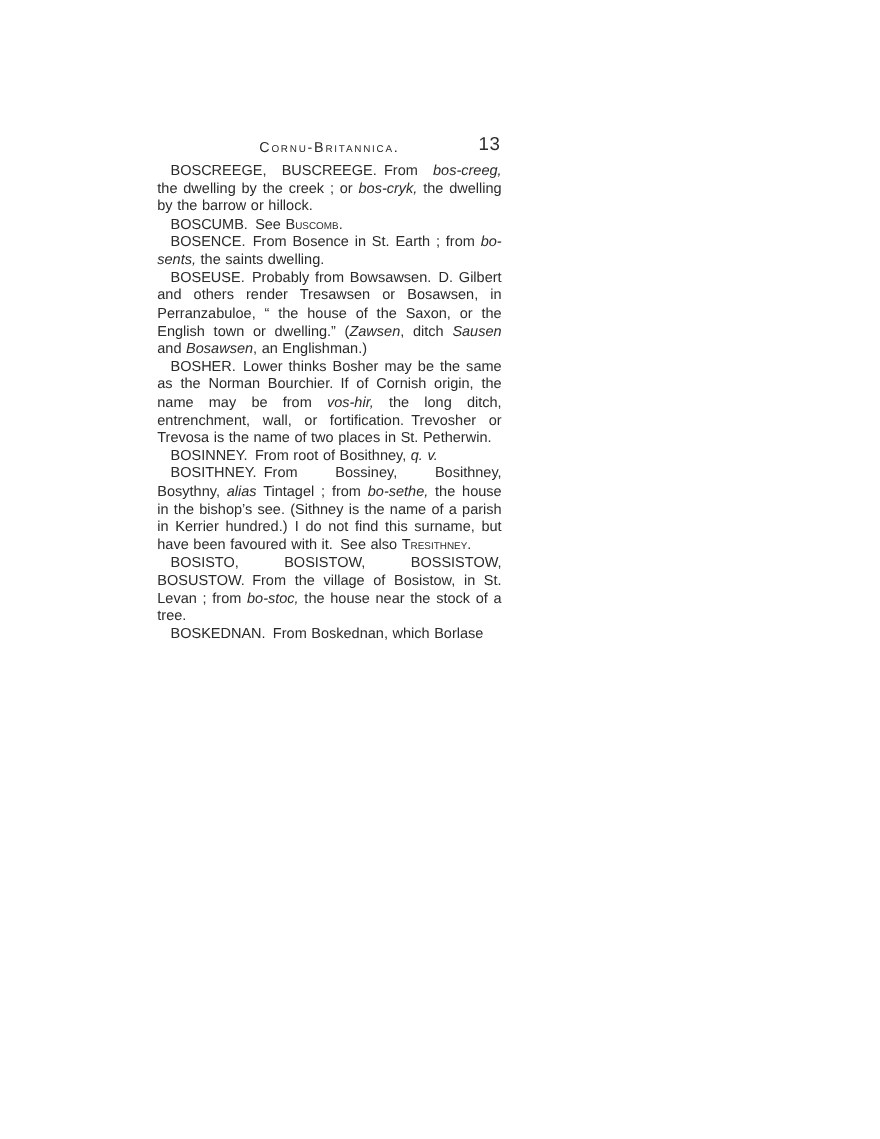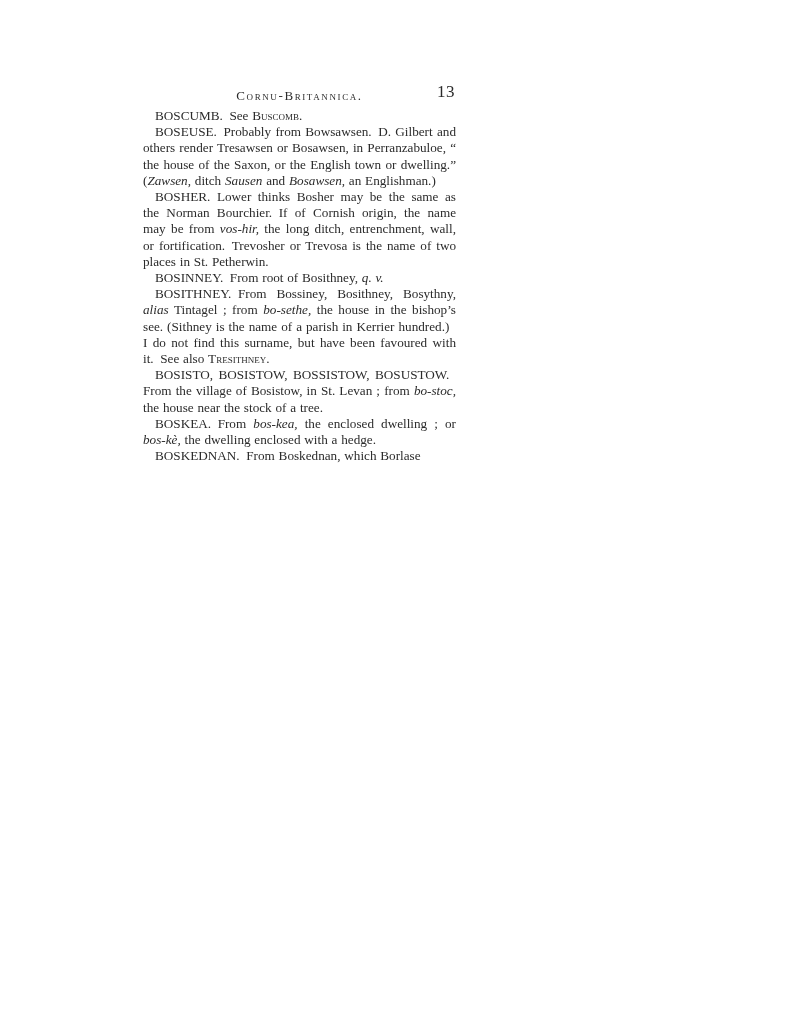--- a/index.html
+++ b/index.html
@@ -9,23 +9,24 @@
   html, body {
     margin: 0;
     padding: 0;
     background: #ffffff;
   }
   .page {
     position: relative;
     width: 800px;
     height: 850px;
     background: var(--paper);
-    font-family: Liberation Serif, serif;
+    font-family: Liberation Sans, sans-serif;
     color: var(--ink);
     overflow: hidden;
+    margin-top: 39px;
   }
   .content {
     position: absolute;
     left: 143px;
     top: 86px;
     width: 313px;
   }
   .running-head {
     position: relative;
     height: 16px;
@@ -61,23 +62,24 @@
 </head>
 <body>
 
 <div class="page">
   <div class="content">
     <div class="running-head">
       <span class="title">Cornu-Britannica.</span>
       <span class="pagenum">13</span>
     </div>
     <div class="text-body">
+        <p><span>BOSCREEGE, BUSCREEGE. From </span><span class="it">bos-creeg,</span><span> the dwelling by the creek ; or </span><span class="it">bos-cryk,</span><span> the dwelling by the barrow or hillock.</span></p>
         <p><span>BOSCUMB. See </span><span class="sc">Buscomb</span><span>.</span></p>
+        <p><span>BOSENCE. From Bosence in St. Earth ; from </span><span class="it">bo-sents,</span><span> the saints dwelling.</span></p>
         <p><span>BOSEUSE. Probably from Bowsawsen. D. Gilbert and others render Tresawsen or Bosawsen, in Perranzabuloe, “ the house of the Saxon, or the English town or dwelling.” (</span><span class="it">Zawsen</span><span>, ditch </span><span class="it">Sausen</span><span> and </span><span class="it">Bosawsen</span><span>, an Englishman.)</span></p>
         <p><span>BOSHER. Lower thinks Bosher may be the same as the Norman Bourchier. If of Cornish origin, the name may be from </span><span class="it">vos-hir,</span><span> the long ditch, entrenchment, wall, or fortification. Trevosher or Trevosa is the name of two places in St. Petherwin.</span></p>
         <p><span>BOSINNEY. From root of Bosithney, </span><span class="it">q. v.</span></p>
         <p><span>BOSITHNEY. From Bossiney, Bosithney, Bosythny, </span><span class="it">alias</span><span> Tintagel ; from </span><span class="it">bo-sethe,</span><span> the house in the bishop’s see. (Sithney is the name of a parish in Kerrier hundred.) I do not find this surname, but have been favoured with it. See also </span><span class="sc">Tresithney</span><span>.</span></p>
         <p><span>BOSISTO, BOSISTOW, BOSSISTOW, BOSUSTOW. From the village of Bosistow, in St. Levan ; from </span><span class="it">bo-stoc,</span><span> the house near the stock of a tree.</span></p>
-        <p><span>BOSKEA. From </span><span class="it">bos-kea,</span><span> the enclosed dwelling ; or </span><span class="it">bos-kè,</span><span> the dwelling enclosed with a hedge.</span></p>
         <p><span>BOSKEDNAN. From Boskednan, which Borlase</span></p>
       </div>
   </div>
 </div>
 
 </body></html>

